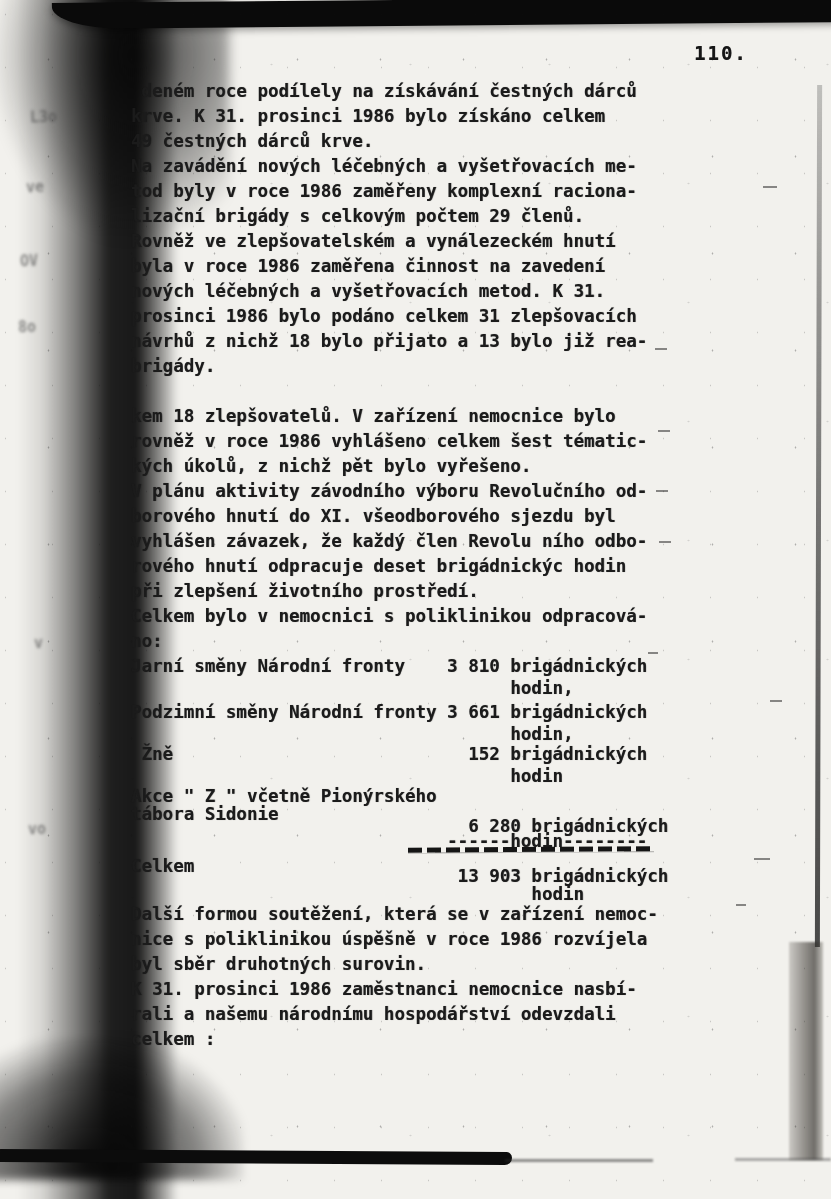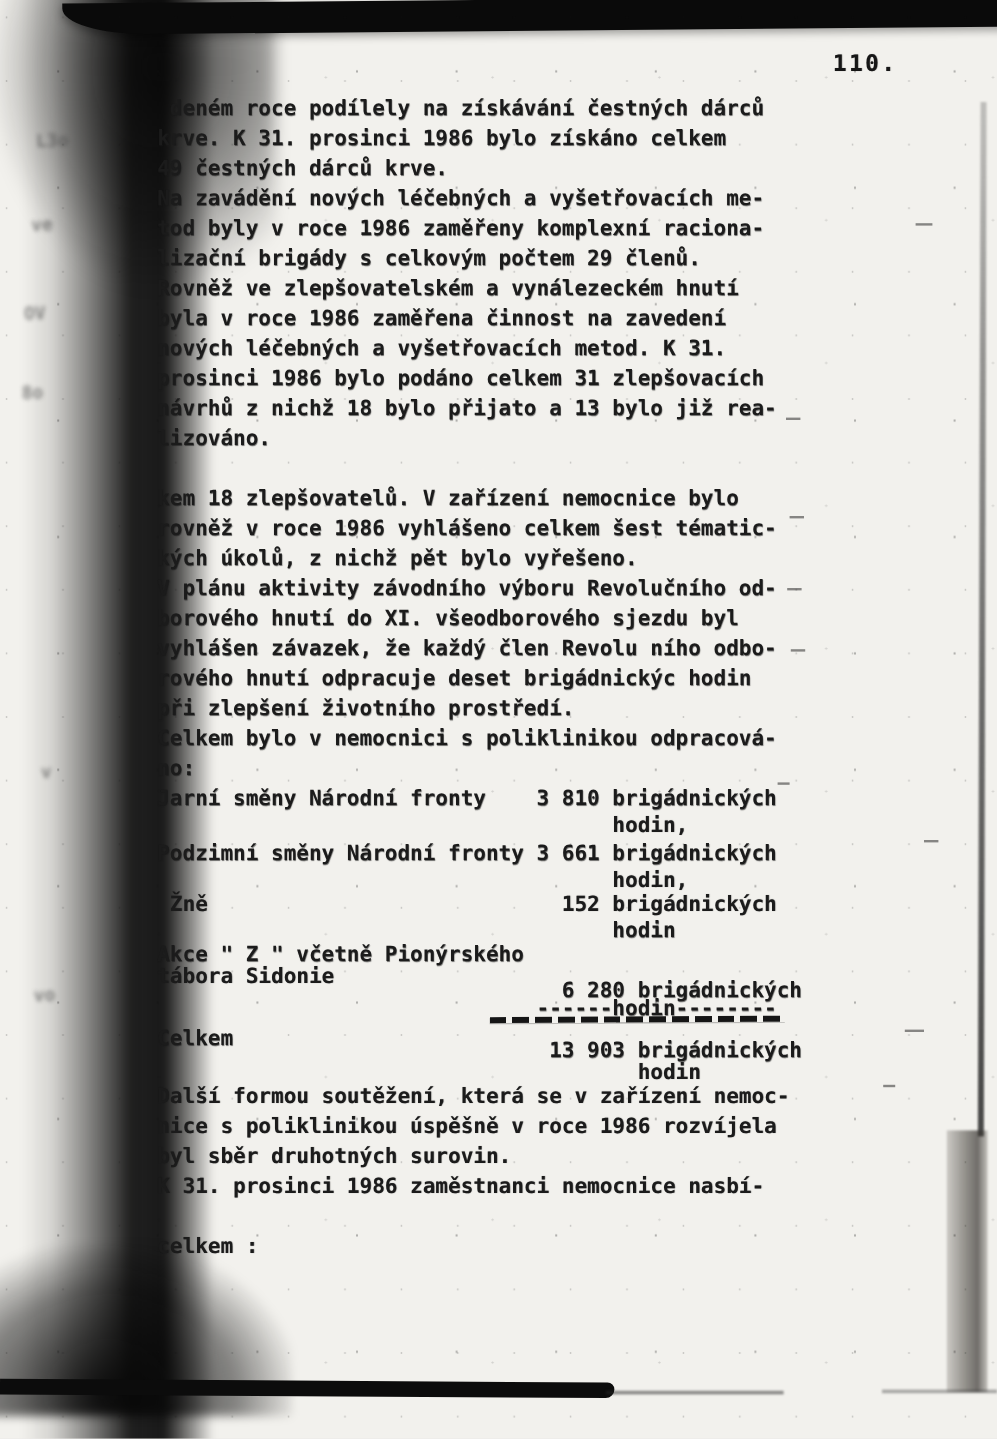--- a/index.html
+++ b/index.html
@@ -116,21 +116,21 @@
       <div class="tl" style="top: 105px;">krve. K 31. prosinci 1986 bylo získáno celkem</div>
       <div class="tl" style="top: 130px;">49 čestných dárců krve.</div>
       <div class="tl" style="top: 155px;">Na zavádění nových léčebných a vyšetřovacích me-</div>
       <div class="tl" style="top: 180px;">tod byly v roce 1986 zaměřeny komplexní raciona-</div>
       <div class="tl" style="top: 205px;">lizační brigády s celkovým počtem 29 členů.</div>
       <div class="tl" style="top: 230px;">Rovněž ve zlepšovatelském a vynálezeckém hnutí</div>
       <div class="tl" style="top: 255px;">byla v roce 1986 zaměřena činnost na zavedení</div>
       <div class="tl" style="top: 280px;">nových léčebných a vyšetřovacích metod. K 31.</div>
       <div class="tl" style="top: 305px;">prosinci 1986 bylo podáno celkem 31 zlepšovacích</div>
       <div class="tl" style="top: 330px;">návrhů z nichž 18 bylo přijato a 13 bylo již rea-</div>
-      <div class="tl" style="top: 355px;">lizováno.</div>
+      <div class="tl" style="top: 355px;">brigády.</div>
       <div class="tl" style="top: 405px;">kem 18 zlepšovatelů. V zařízení nemocnice bylo</div>
       <div class="tl" style="top: 430px;">rovněž v roce 1986 vyhlášeno celkem šest tématic-</div>
       <div class="tl" style="top: 455px;">kých úkolů, z nichž pět bylo vyřešeno.</div>
       <div class="tl" style="top: 480px;">V plánu aktivity závodního výboru Revolučního od-</div>
       <div class="tl" style="top: 505px;">borového hnutí do XI. všeodborového sjezdu byl</div>
       <div class="tl" style="top: 530px;">vyhlášen závazek, že každý člen Revolu ního odbo-</div>
       <div class="tl" style="top: 555px;">rového hnutí odpracuje deset brigádnickýc hodin</div>
       <div class="tl" style="top: 580px;">při zlepšení životního prostředí.</div>
       <div class="tl" style="top: 605px;">Celkem bylo v nemocnici s poliklinikou odpracová-</div>
       <div class="tl" style="top: 630px;">no:</div>
@@ -144,20 +144,21 @@
       <div class="tl" style="top: 803px;">tábora Sidonie</div>
       <div class="tl" style="top: 815px;">                                6 280 brigádnických</div>
       <div class="tl" style="top: 830px;">                              ------hodin--------</div>
       <div class="tl" style="top: 855px;">Celkem</div>
       <div class="tl" style="top: 865px;">                               13 903 brigádnických</div>
       <div class="tl" style="top: 883px;">                                      hodin</div>
       <div class="tl" style="top: 903px;">Další formou soutěžení, která se v zařízení nemoc-</div>
       <div class="tl" style="top: 928px;">nice s poliklinikou úspěšně v roce 1986 rozvíjela</div>
       <div class="tl" style="top: 953px;">byl sběr druhotných surovin.</div>
       <div class="tl" style="top: 978px; text-align: right;">K 31. prosinci 1986 zaměstnanci nemocnice nasbí-</div>
+      <div class="tl" style="top: 1003px;">rali a našemu národnímu hospodářství odevzdali</div>
       <div class="tl" style="top: 1028px;">celkem :</div>
     </div>
   <div class="separator"></div>
 <div class="ghost" style="left: 30px; top: 108px;">L3o</div>
     <div class="ghost" style="left: 26px; top: 178px;">ve</div>
     <div class="ghost" style="left: 20px; top: 252px;">OV</div>
     <div class="ghost" style="left: 18px; top: 318px;">8o</div>
     <div class="ghost" style="left: 34px; top: 634px;">v</div>
     <div class="ghost" style="left: 28px; top: 820px;">vo</div>
     <div class="stray" style="left: 763px; top: 186px; width: 14px;"></div>

